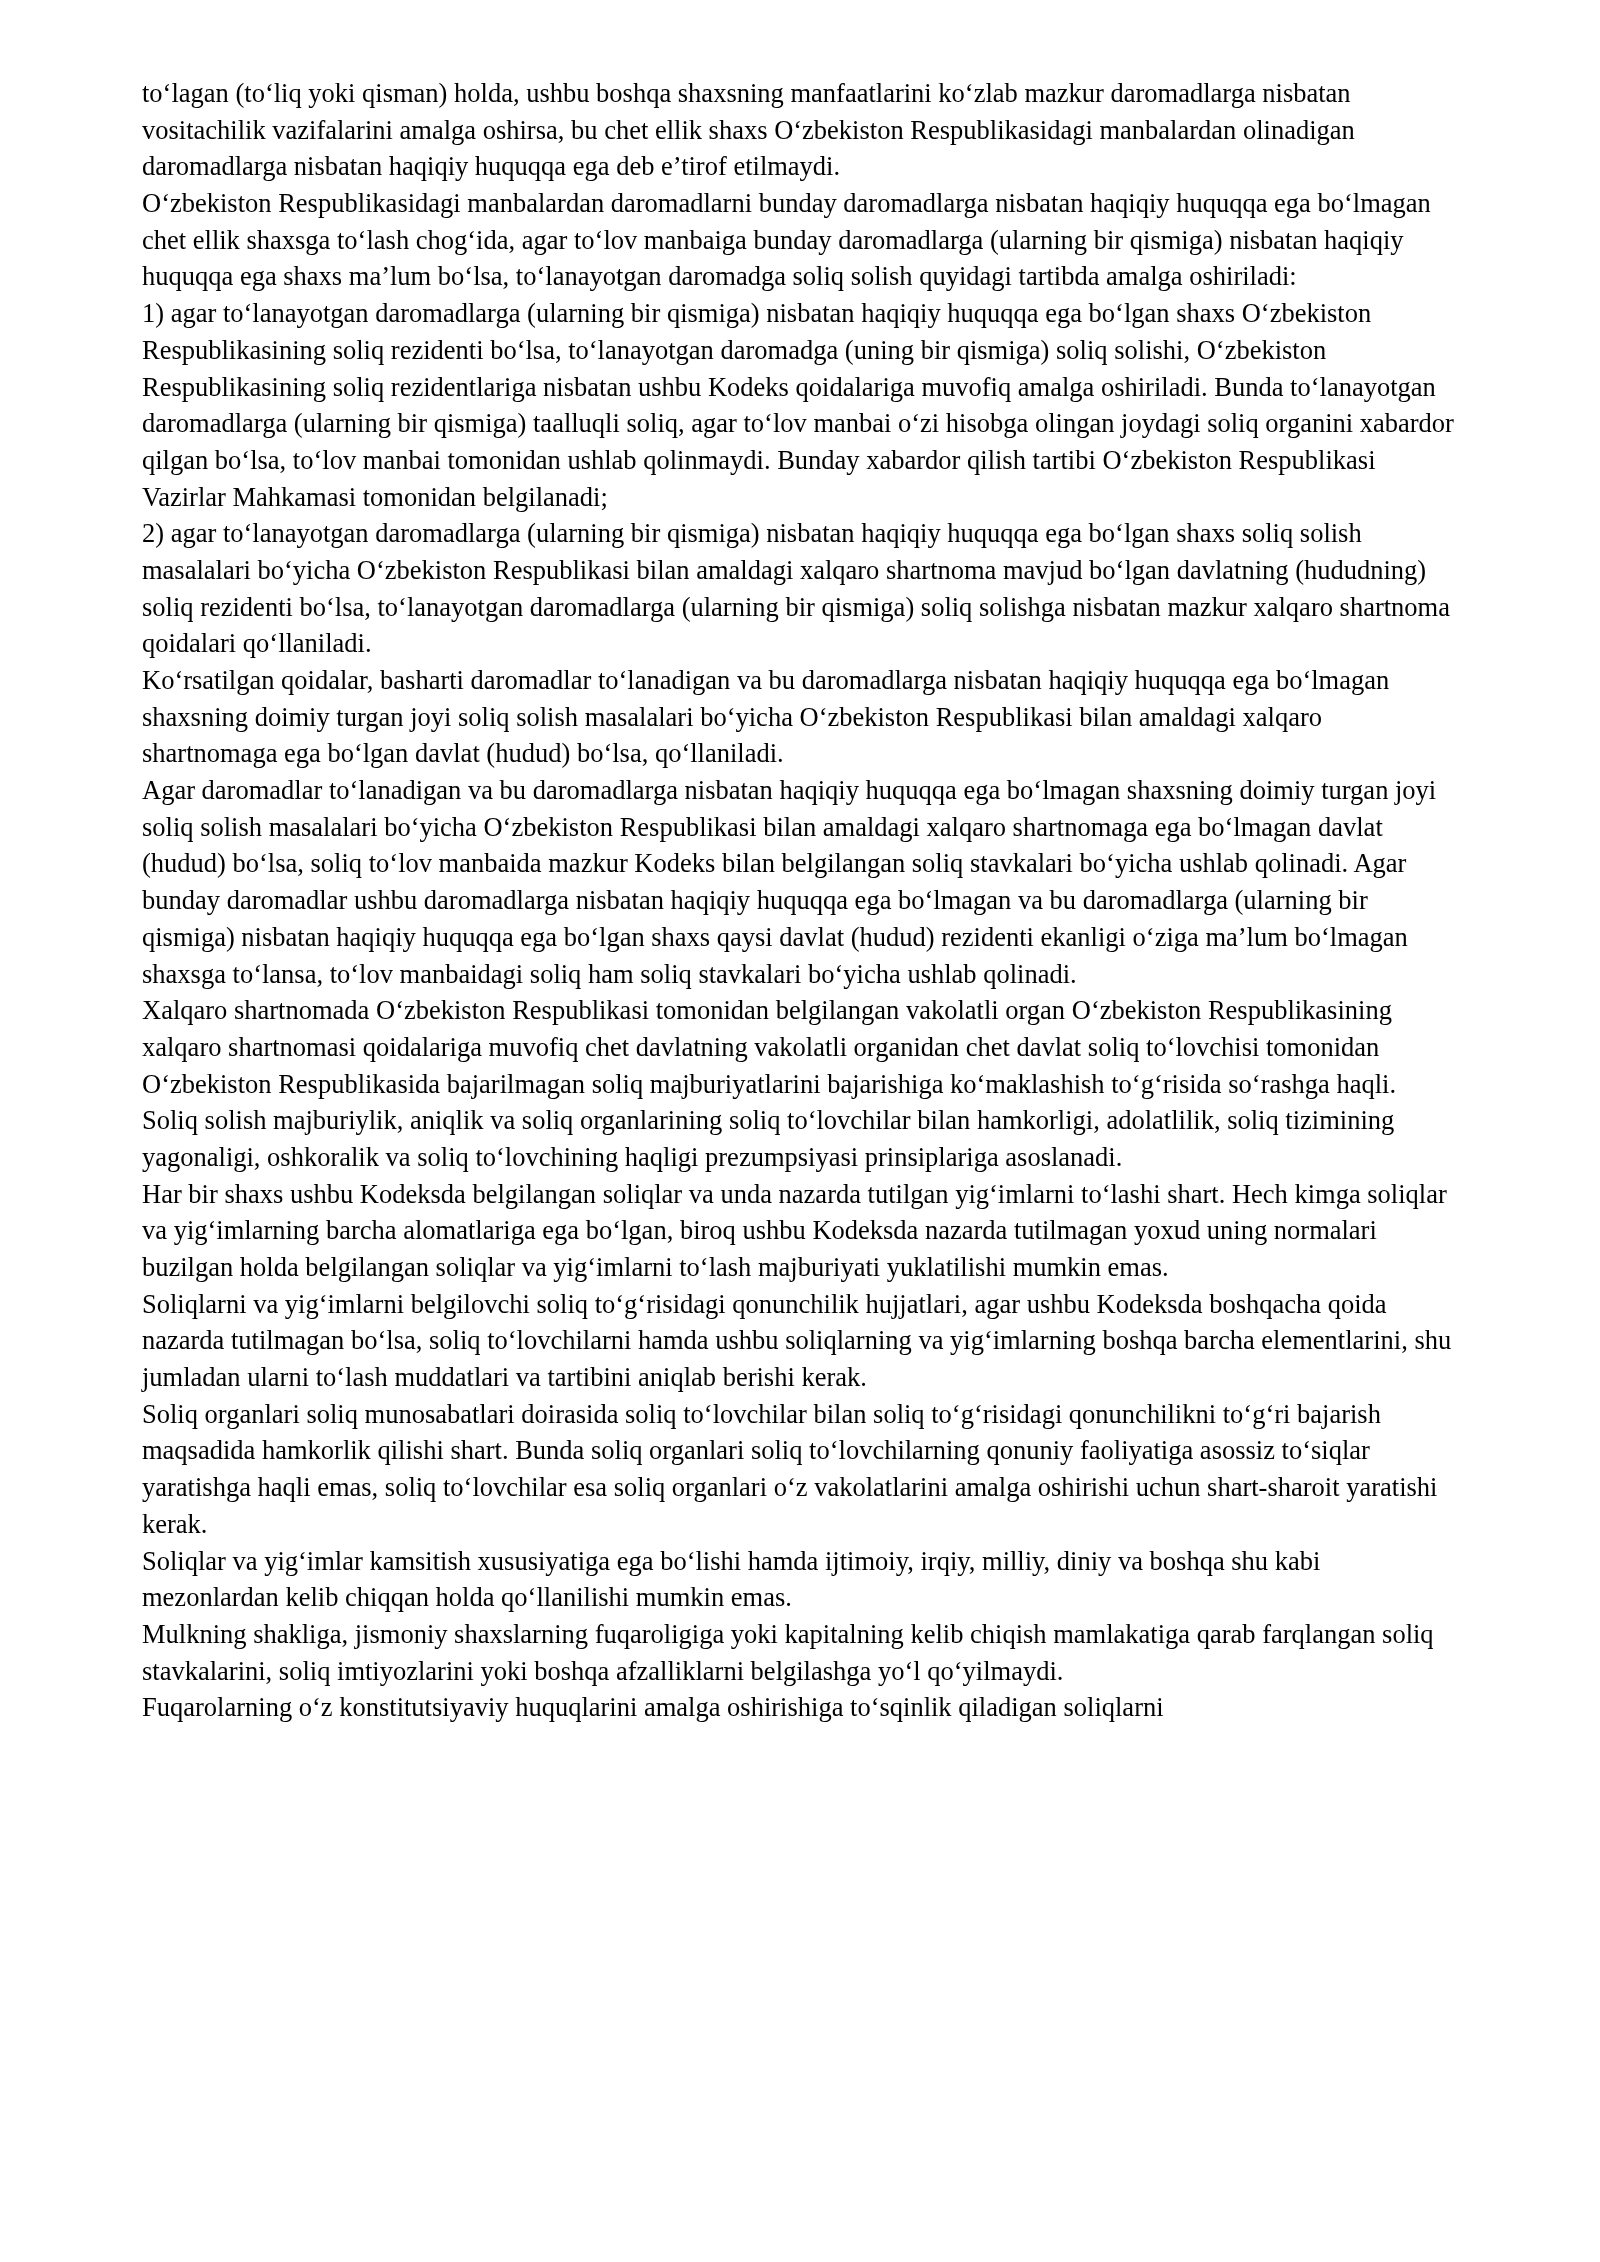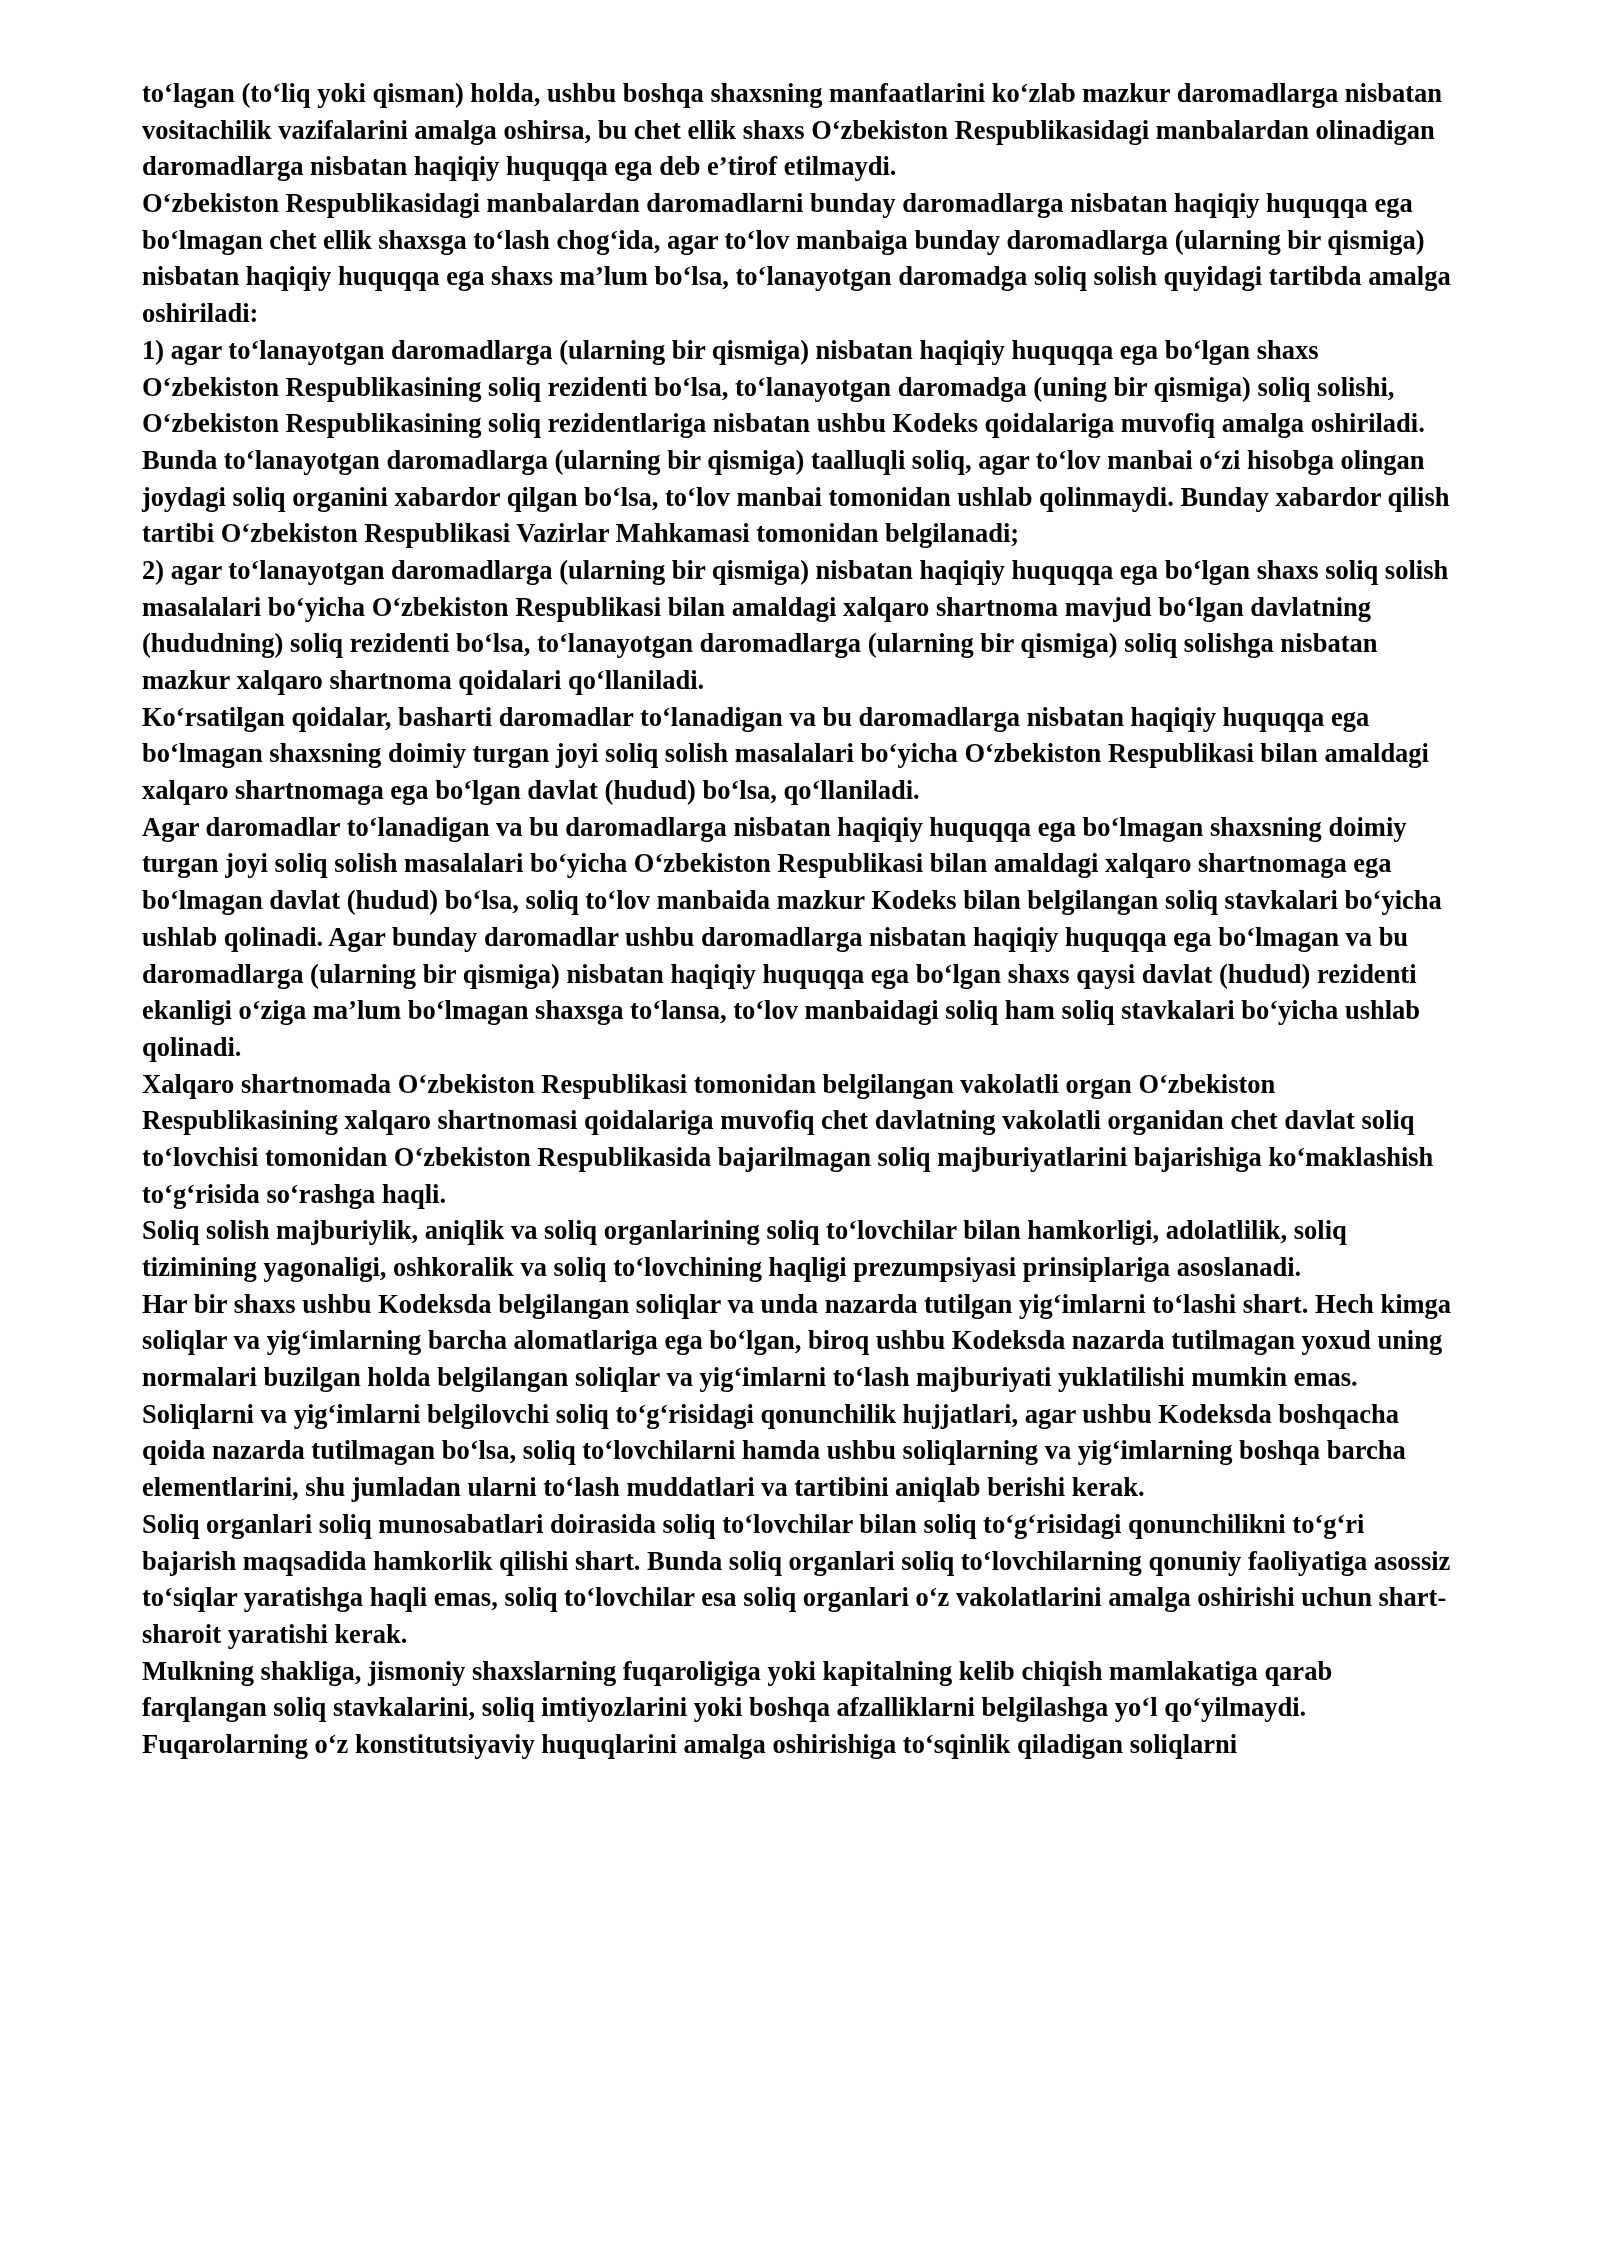--- a/index.html
+++ b/index.html
@@ -12,21 +12,20 @@
     min-height: 2262px;
     font-family: "Liberation Serif", "DejaVu Serif", serif;
     color: #000000;
   }
   .page {
     width: 1600px;
     min-height: 2262px;
     box-sizing: border-box;
     padding: 75px 142px 40px 142px;
     background: #ffffff;
-    font-weight: bold;
   }
   .doc-body {
     font-size: 26.5px;
     line-height: 1.385;
     text-align: left;
   }
   .para {
     margin: 0;
     padding: 0;
     text-indent: 0;
@@ -41,16 +40,17 @@
     <p class="para">O‘zbekiston Respublikasidagi manbalardan daromadlarni bunday daromadlarga nisbatan haqiqiy huquqqa ega bo‘lmagan chet ellik shaxsga to‘lash chog‘ida, agar to‘lov manbaiga bunday daromadlarga (ularning bir qismiga) nisbatan haqiqiy huquqqa ega shaxs ma’lum bo‘lsa, to‘lanayotgan daromadga soliq solish quyidagi tartibda amalga oshiriladi:</p>
     <p class="para">1) agar to‘lanayotgan daromadlarga (ularning bir qismiga) nisbatan haqiqiy huquqqa ega bo‘lgan shaxs O‘zbekiston Respublikasining soliq rezidenti bo‘lsa, to‘lanayotgan daromadga (uning bir qismiga) soliq solishi, O‘zbekiston Respublikasining soliq rezidentlariga nisbatan ushbu Kodeks qoidalariga muvofiq amalga oshiriladi. Bunda to‘lanayotgan daromadlarga (ularning bir qismiga) taalluqli soliq, agar to‘lov manbai o‘zi hisobga olingan joydagi soliq organini xabardor qilgan bo‘lsa, to‘lov manbai tomonidan ushlab qolinmaydi. Bunday xabardor qilish tartibi O‘zbekiston Respublikasi Vazirlar Mahkamasi tomonidan belgilanadi;</p>
     <p class="para">2) agar to‘lanayotgan daromadlarga (ularning bir qismiga) nisbatan haqiqiy huquqqa ega bo‘lgan shaxs soliq solish masalalari bo‘yicha O‘zbekiston Respublikasi bilan amaldagi xalqaro shartnoma mavjud bo‘lgan davlatning (hududning) soliq rezidenti bo‘lsa, to‘lanayotgan daromadlarga (ularning bir qismiga) soliq solishga nisbatan mazkur xalqaro shartnoma qoidalari qo‘llaniladi.</p>
     <p class="para">Ko‘rsatilgan qoidalar, basharti daromadlar to‘lanadigan va bu daromadlarga nisbatan haqiqiy huquqqa ega bo‘lmagan shaxsning doimiy turgan joyi soliq solish masalalari bo‘yicha O‘zbekiston Respublikasi bilan amaldagi xalqaro shartnomaga ega bo‘lgan davlat (hudud) bo‘lsa, qo‘llaniladi.</p>
     <p class="para">Agar daromadlar to‘lanadigan va bu daromadlarga nisbatan haqiqiy huquqqa ega bo‘lmagan shaxsning doimiy turgan joyi soliq solish masalalari bo‘yicha O‘zbekiston Respublikasi bilan amaldagi xalqaro shartnomaga ega bo‘lmagan davlat (hudud) bo‘lsa, soliq to‘lov manbaida mazkur Kodeks bilan belgilangan soliq stavkalari bo‘yicha ushlab qolinadi. Agar bunday daromadlar ushbu daromadlarga nisbatan haqiqiy huquqqa ega bo‘lmagan va bu daromadlarga (ularning bir qismiga) nisbatan haqiqiy huquqqa ega bo‘lgan shaxs qaysi davlat (hudud) rezidenti ekanligi o‘ziga ma’lum bo‘lmagan shaxsga to‘lansa, to‘lov manbaidagi soliq ham soliq stavkalari bo‘yicha ushlab qolinadi.</p>
     <p class="para">Xalqaro shartnomada O‘zbekiston Respublikasi tomonidan belgilangan vakolatli organ O‘zbekiston Respublikasining xalqaro shartnomasi qoidalariga muvofiq chet davlatning vakolatli organidan chet davlat soliq to‘lovchisi tomonidan O‘zbekiston Respublikasida bajarilmagan soliq majburiyatlarini bajarishiga ko‘maklashish to‘g‘risida so‘rashga haqli.</p>
     <p class="para">Soliq solish majburiylik, aniqlik va soliq organlarining soliq to‘lovchilar bilan hamkorligi, adolatlilik, soliq tizimining yagonaligi, oshkoralik va soliq to‘lovchining haqligi prezumpsiyasi prinsiplariga asoslanadi.</p>
     <p class="para">Har bir shaxs ushbu Kodeksda belgilangan soliqlar va unda nazarda tutilgan yig‘imlarni to‘lashi shart. Hech kimga soliqlar va yig‘imlarning barcha alomatlariga ega bo‘lgan, biroq ushbu Kodeksda nazarda tutilmagan yoxud uning normalari buzilgan holda belgilangan soliqlar va yig‘imlarni to‘lash majburiyati yuklatilishi mumkin emas.</p>
     <p class="para">Soliqlarni va yig‘imlarni belgilovchi soliq to‘g‘risidagi qonunchilik hujjatlari, agar ushbu Kodeksda boshqacha qoida nazarda tutilmagan bo‘lsa, soliq to‘lovchilarni hamda ushbu soliqlarning va yig‘imlarning boshqa barcha elementlarini, shu jumladan ularni to‘lash muddatlari va tartibini aniqlab berishi kerak.</p>
     <p class="para">Soliq organlari soliq munosabatlari doirasida soliq to‘lovchilar bilan soliq to‘g‘risidagi qonunchilikni to‘g‘ri bajarish maqsadida hamkorlik qilishi shart. Bunda soliq organlari soliq to‘lovchilarning qonuniy faoliyatiga asossiz to‘siqlar yaratishga haqli emas, soliq to‘lovchilar esa soliq organlari o‘z vakolatlarini amalga oshirishi uchun shart-sharoit yaratishi kerak.</p>
+    <p class="para">Soliqlar va yig‘imlar kamsitish xususiyatiga ega bo‘lishi hamda ijtimoiy, irqiy, milliy, diniy va boshqa shu kabi mezonlardan kelib chiqqan holda qo‘llanilishi mumkin emas.</p>
     <p class="para">Mulkning shakliga, jismoniy shaxslarning fuqaroligiga yoki kapitalning kelib chiqish mamlakatiga qarab farqlangan soliq stavkalarini, soliq imtiyozlarini yoki boshqa afzalliklarni belgilashga yo‘l qo‘yilmaydi.</p>
     <p class="para">Fuqarolarning o‘z konstitutsiyaviy huquqlarini amalga oshirishiga to‘sqinlik qiladigan soliqlarni</p>
   </div>
 </div>
 
 </body></html>

